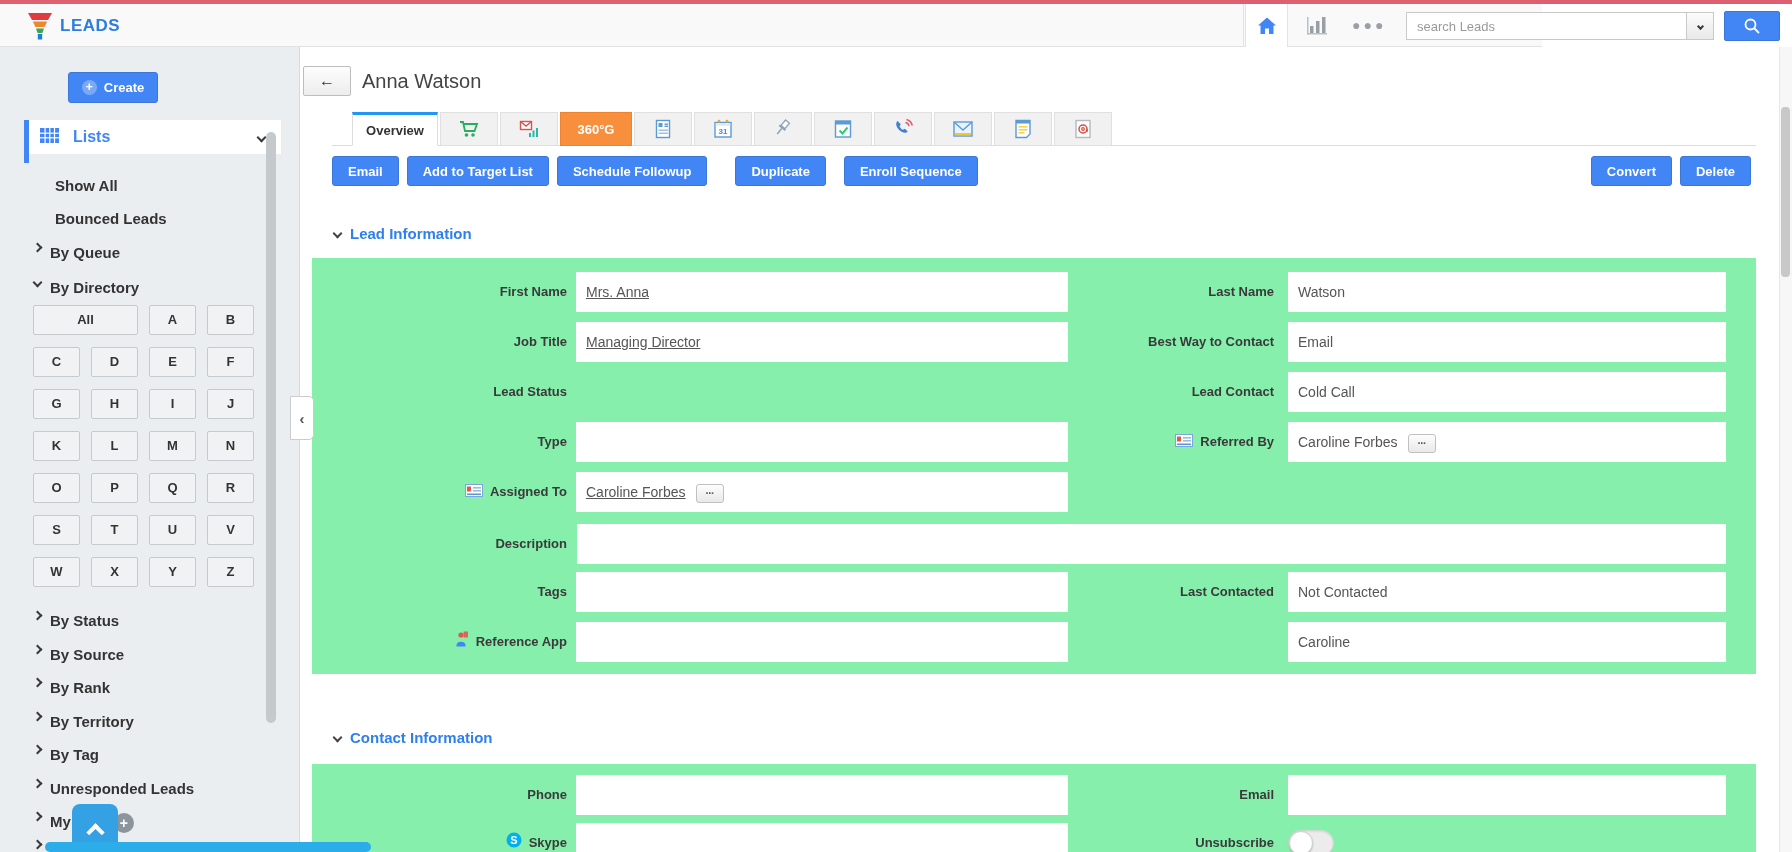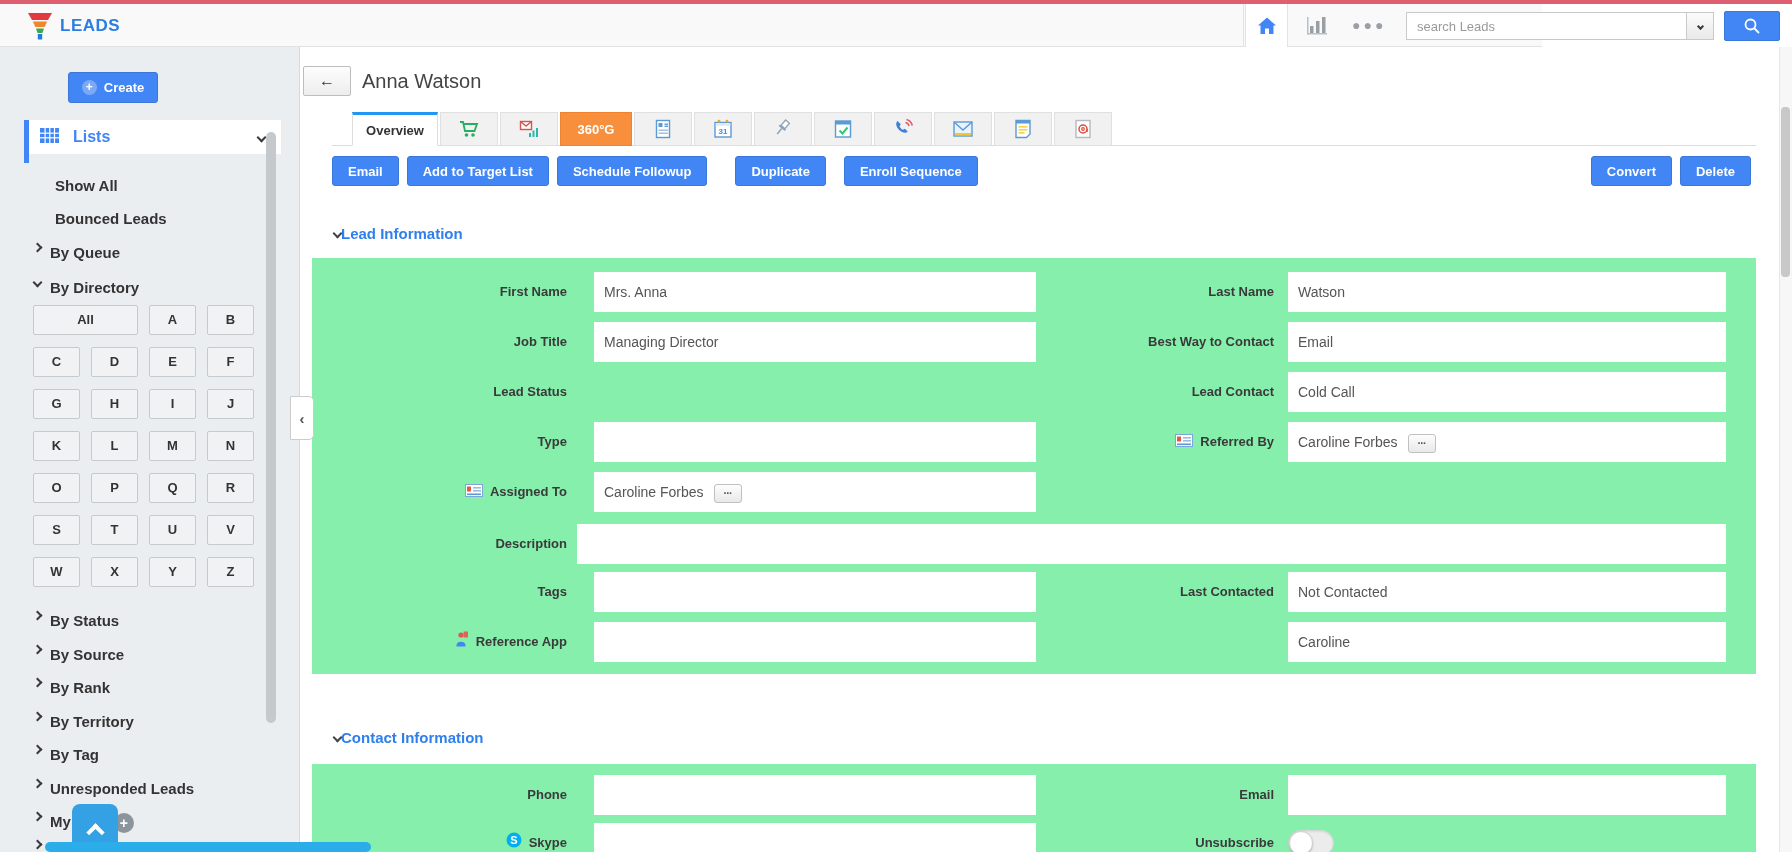--- a/index.html
+++ b/index.html
@@ -97,33 +97,33 @@
   .tab.g360 { width:72px; background:#f78f3d; border:1px solid #ef8330; color:#fff;
     font-size:13px; font-weight:bold; }
   .actions-left { position:absolute; left:332px; top:156px; display:flex; gap:8px; }
   .actions-right { position:absolute; right:41px; top:156px; display:flex; gap:8px; }
   .act-btn { height:30px; padding:0 15px; background:#4285f4; border:1px solid #3b77d8;
     border-radius:3px; color:#fff; font-size:13px; font-weight:bold; cursor:pointer;
     position:relative; overflow:visible; font-family:"Liberation Sans",sans-serif; }
   .act-btn.hl { margin-left:20px; margin-right:10px; }
 
   .section-header { position:absolute; left:334px; height:22px; display:flex;
-    align-items:center; font-size:15px; font-weight:bold; color:#2f80ed; }
+    align-items:center; gap:9px; font-size:15px; font-weight:bold; color:#2f80ed; }
   .section-header .chev { border-color:#444; }
   .panel { position:absolute; left:312px; width:1444px; background:#86efac; }
   #panel-lead { top:258px; height:416px; }
   #panel-contact { top:764px; height:120px; }
 
   .flabel { position:absolute; left:0; width:255px; height:40px; line-height:40px;
     text-align:right; font-size:13px; font-weight:bold; color:#3a3a3a; }
   .flabel.right { left:692px; width:270px; }
   .ficon { display:inline-block; vertical-align:middle; margin-right:7px; }
   .finput { position:absolute; height:40px; background:#fff; line-height:40px;
     padding-left:10px; font-size:14px; color:#555; cursor:text; white-space:nowrap; }
-  .finput.left { left:282px; width:442px; }
+  .finput.left { left:264px; width:492px;text-decoration:underline; }
   .finput.right { left:976px; width:438px; }
   .finput.full { left:265px; width:1149px; }
   .more-btn { display:inline-block; vertical-align:middle; width:28px; height:19px;
     margin-left:10px; background:linear-gradient(#fdfdfd,#e9e9e9); border:1px solid #c0c0c0;
     border-radius:3px; color:#555; font-size:11px; font-weight:bold; line-height:17px;
     text-align:center; letter-spacing:-1px; cursor:pointer; }
   .toggle { position:absolute; left:976px; width:46px; height:26px; background:#ececec;
     border:1px solid #d5d5d5; border-radius:13px; cursor:pointer;
     box-shadow:inset 0 1px 2px rgba(0,0,0,.08); }
   .toggle .knob { position:absolute; left:0; top:0; width:24px; height:24px; background:#fff;

